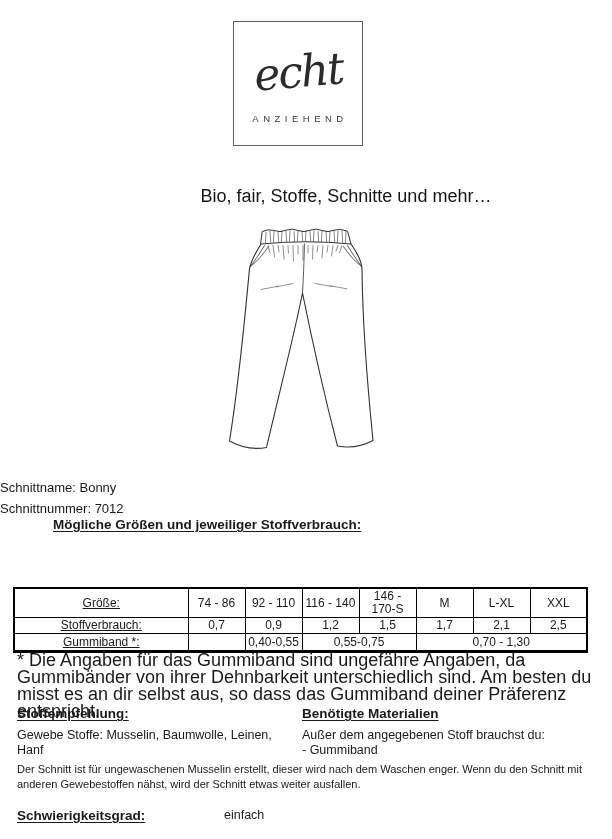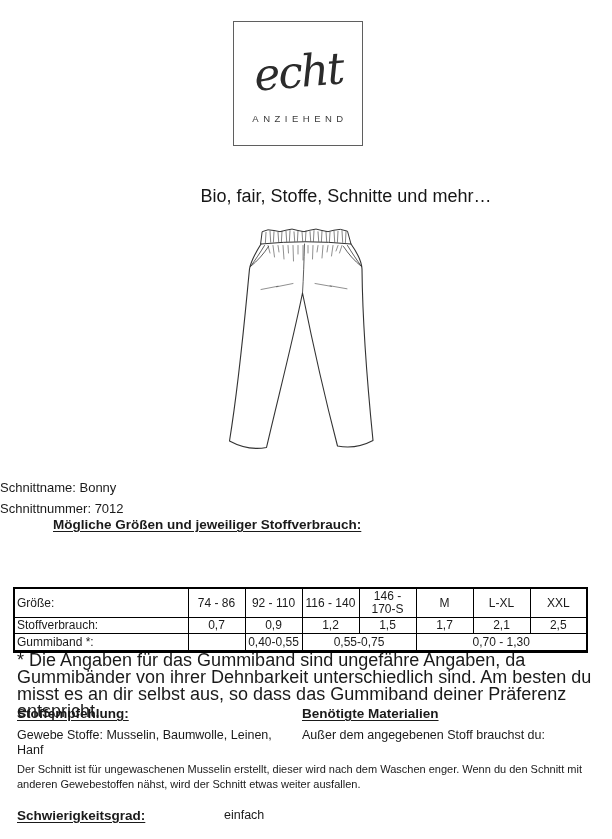--- a/index.html
+++ b/index.html
@@ -44,21 +44,21 @@
   .sizes-intro{position:absolute;left:17px;top:567px;font-size:12.5px;}
   .size-table{
     position:absolute;left:13px;top:587px;border-collapse:collapse;
     border:2px solid #000;border-bottom-width:3px;table-layout:fixed;
   }
   .size-table td{
     border:1px solid #000;font-size:12px;text-align:center;
     padding:1px 2px;line-height:13px;vertical-align:middle;
     overflow:hidden;
   }
-  .size-table td.lbl{text-align:left;}
+  .size-table td.lbl{text-align:center;text-decoration:underline;}
   .size-table tr.hdr td{height:24px;}
   .size-table tr.r2 td{height:13px;}
   .size-table tr.r3 td{height:14px;}
   .footnote{
     position:absolute;left:17px;top:652px;width:578px;
     font-size:18px;line-height:17px;
   }
   
   .col-left{position:absolute;left:17px;top:706px;width:275px;}
   .col-right{position:absolute;left:302px;top:706px;width:295px;}
@@ -195,20 +195,21 @@
 
   <div class="col-left">
     <div class="sec-heading">Stoffempfehlung:</div>
     <div class="col-body">Gewebe Stoffe: Musselin, Baumwolle, Leinen, Hanf</div>
   </div>
 
   <div class="col-right">
     <div class="sec-heading">Benötigte Materialien</div>
     <div class="col-body">
       <div>Außer dem angegebenen Stoff brauchst du:</div>
+      <div>- Gummiband</div>
     </div>
   </div>
 
   <div class="shrink-note">Der Schnitt ist für ungewaschenen Musselin erstellt, dieser wird nach dem Waschen enger. Wenn du den Schnitt mit anderen Gewebestoffen nähst, wird der Schnitt etwas weiter ausfallen.</div>
 
   <div class="difficulty">
     <span class="sec-heading">Schwierigkeitsgrad:</span>
     <span class="val">einfach</span>
   </div>
 

